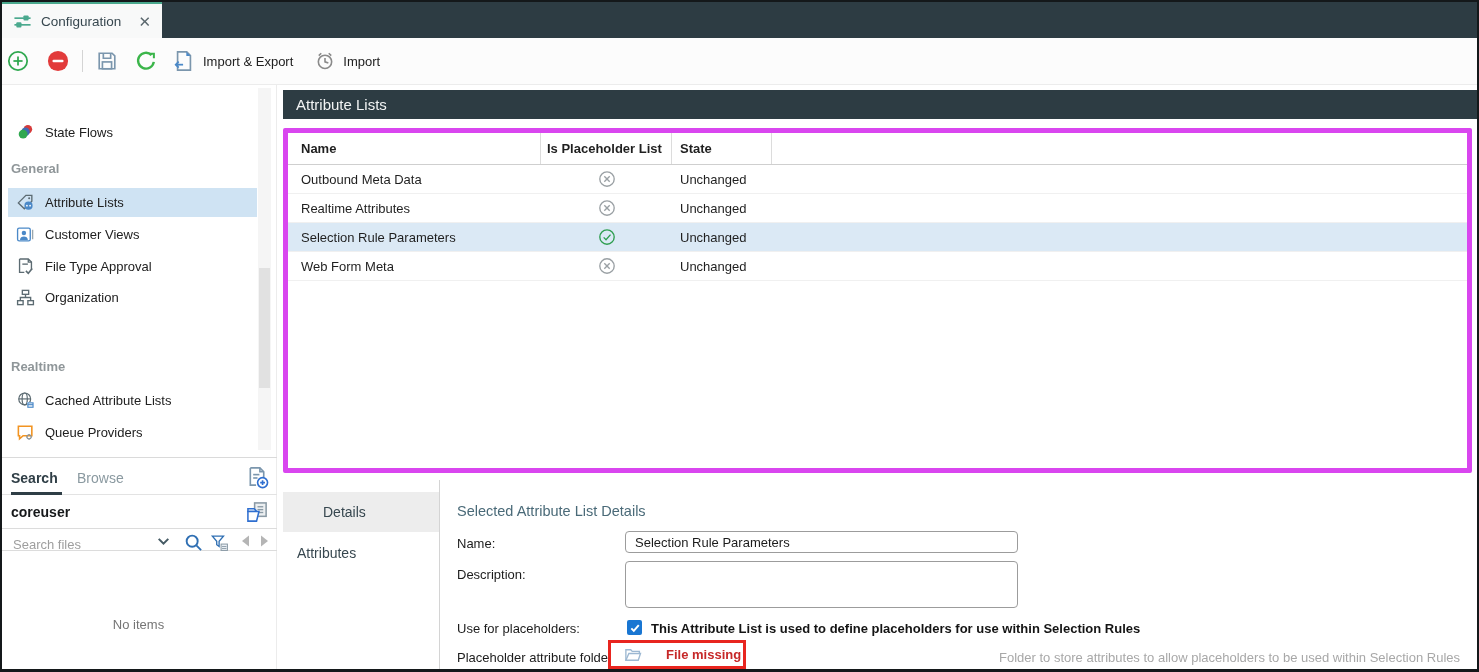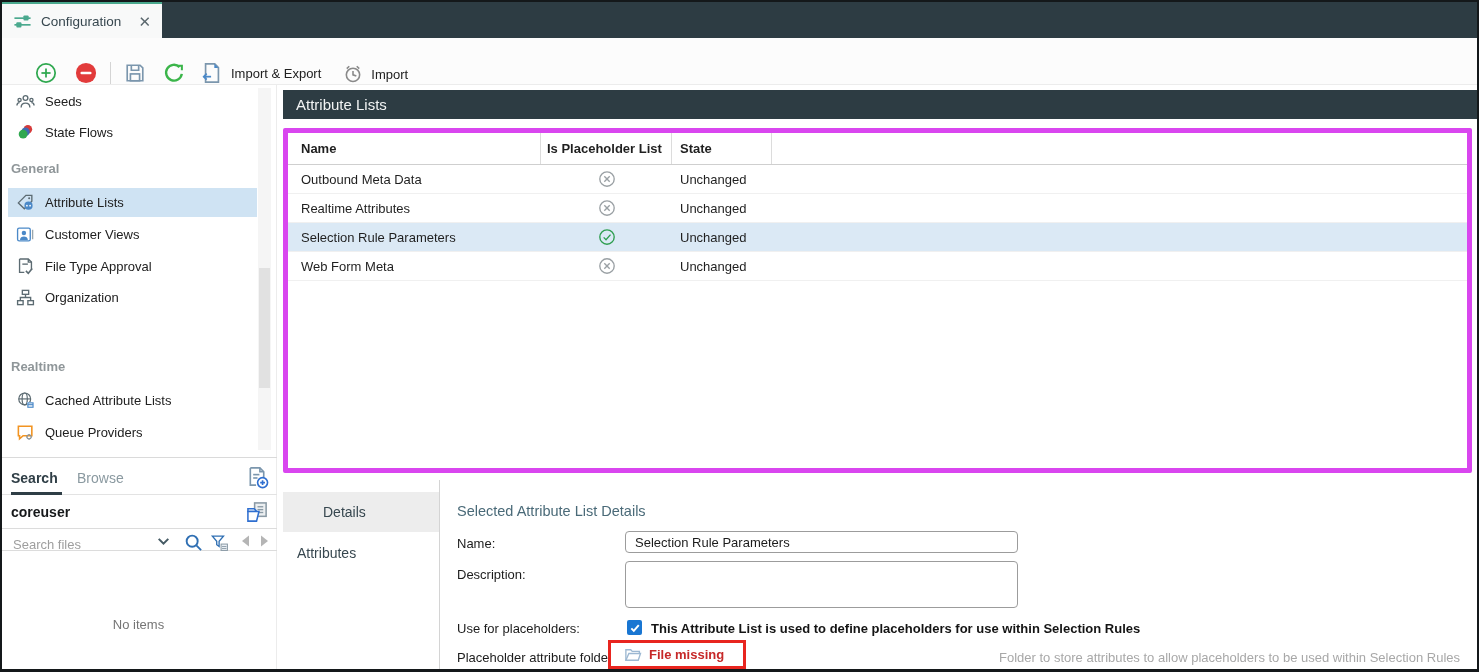--- a/index.html
+++ b/index.html
@@ -9,21 +9,21 @@
 
   
   .topstrip{position:absolute;left:0;top:0;width:100%;height:38px;background:#2d3c43;}
   .tab{position:absolute;left:2px;top:0;width:160px;height:38px;background:#f8f9f9;border-top:4px solid #4aa98e;
        display:flex;align-items:center;gap:9px;padding:0 11px;box-sizing:border-box;}
   .tab-label{font-size:13.5px;color:#37474f;}
   .tab-close{margin-left:auto;color:#5b686e;font-size:15px;line-height:1;cursor:default;}
 
   
   .toolbar{position:absolute;left:0;top:38px;width:100%;height:47px;background:#fcfcfc;
-           border-bottom:1px solid #ececec;display:flex;align-items:flex-end;padding-left:35px;box-sizing:border-box;}
+           border-bottom:1px solid #ececec;display:flex;align-items:center;padding-left:7px;box-sizing:border-box;}
   .tb-ic{width:22px;height:22px;flex:0 0 auto;}
   .tb-div{width:1px;height:22px;background:#d4d4d4;margin:0 13px 0 13px;}
   .tb-group{display:flex;align-items:center;gap:8px;}
   .tb-label{font-size:13px;color:#212121;}
 
   
   .sidebar{position:absolute;left:0;top:85px;width:277px;height:587px;background:#fff;border-right:1px solid #ececec;box-sizing:border-box;}
   .nav-item{position:absolute;left:0;width:257px;height:28px;display:flex;align-items:center;gap:10px;
             padding-left:16px;box-sizing:border-box;font-size:13px;color:#212121;cursor:default;}
   .nav-item.selected{background:#cfe3f3;left:8px;width:249px;padding-left:8px;height:29px;}
@@ -79,21 +79,21 @@
   .input-name{position:absolute;left:625px;top:531px;width:393px;height:22px;border:1px solid #9c9c9c;border-radius:4px;
               padding:0 9px;font-size:13px;color:#1c1c1c;box-sizing:border-box;background:#fff;font-family:inherit;}
   .textarea-desc{position:absolute;left:625px;top:561px;width:393px;height:47px;border:1px solid #9c9c9c;border-radius:4px;
                  resize:none;box-sizing:border-box;background:#fff;font-family:inherit;}
   .checkbox{position:absolute;left:627px;top:620px;width:15px;height:15px;border-radius:2px;background:#1976d2;
             display:flex;align-items:center;justify-content:center;cursor:default;}
   .checkbox svg{display:none;}
   .checkbox.checked svg{display:block;}
   .checkbox-label{position:absolute;left:651px;top:621px;font-size:13px;font-weight:600;color:#141414;}
   .folder-box{position:absolute;left:608px;top:640px;width:138px;height:29px;border:3px solid #e8251f;background:#fff;
-              display:flex;align-items:center;gap:7px;padding-left:13px;box-sizing:border-box;z-index:5;}
+              display:flex;align-items:center;gap:24px;padding-left:13px;box-sizing:border-box;z-index:5;}
   .folder-missing{font-size:13px;font-weight:700;color:#c62828;}
   .folder-hint{position:absolute;right:19px;top:650px;font-size:13px;color:#a8a8a8;}
 </style>
 </head>
 <body>
 
 <div class="window">
 
   <div class="topstrip">
     <div class="tab">
@@ -160,33 +160,20 @@
             <polyline points="12,8.5 12,13 16,14.5"></polyline>
           <path d="M4.5 5.5 l3-2.8 M19.5 5.5 l-3-2.8"></path>
         </svg>
       </span>
       <span class="tb-label">Import</span>
     </span>
   </div>
 
   <div class="sidebar">
 
-    <div class="nav-item" style="top:2px;">
-      <span class="nav-ic">
-        <svg viewBox="0 0 24 24" width="19" height="19" fill="none" stroke="#5c6b72" stroke-width="1.7">
-          <circle cx="12" cy="7.5" r="3"></circle>
-            <path d="M6.5 19.5 c0-3.6 2.6-5.4 5.5-5.4 s5.5 1.8 5.5 5.4"></path>
-          <circle cx="4.5" cy="10" r="2"></circle>
-            <path d="M1.2 17 c0-2.4 1.5-3.6 3.3-3.6"></path>
-          <circle cx="19.5" cy="10" r="2"></circle>
-            <path d="M22.8 17 c0-2.4 -1.5-3.6 -3.3-3.6"></path>
-        </svg>
-      </span>
-      <span>Seeds</span>
-    </div>
 
     <div class="nav-item" style="top:33px;">
       <span class="nav-ic">
         <svg viewBox="0 0 24 24" width="19" height="19">
           <circle cx="15" cy="8" r="5.4" fill="#d63a3a"></circle>
           <circle cx="12" cy="11" r="5.4" fill="#3f6ab5"></circle>
           <circle cx="9" cy="14" r="5.6" fill="#2fa84f"></circle>
         </svg>
       </span>
       <span>State Flows</span>

